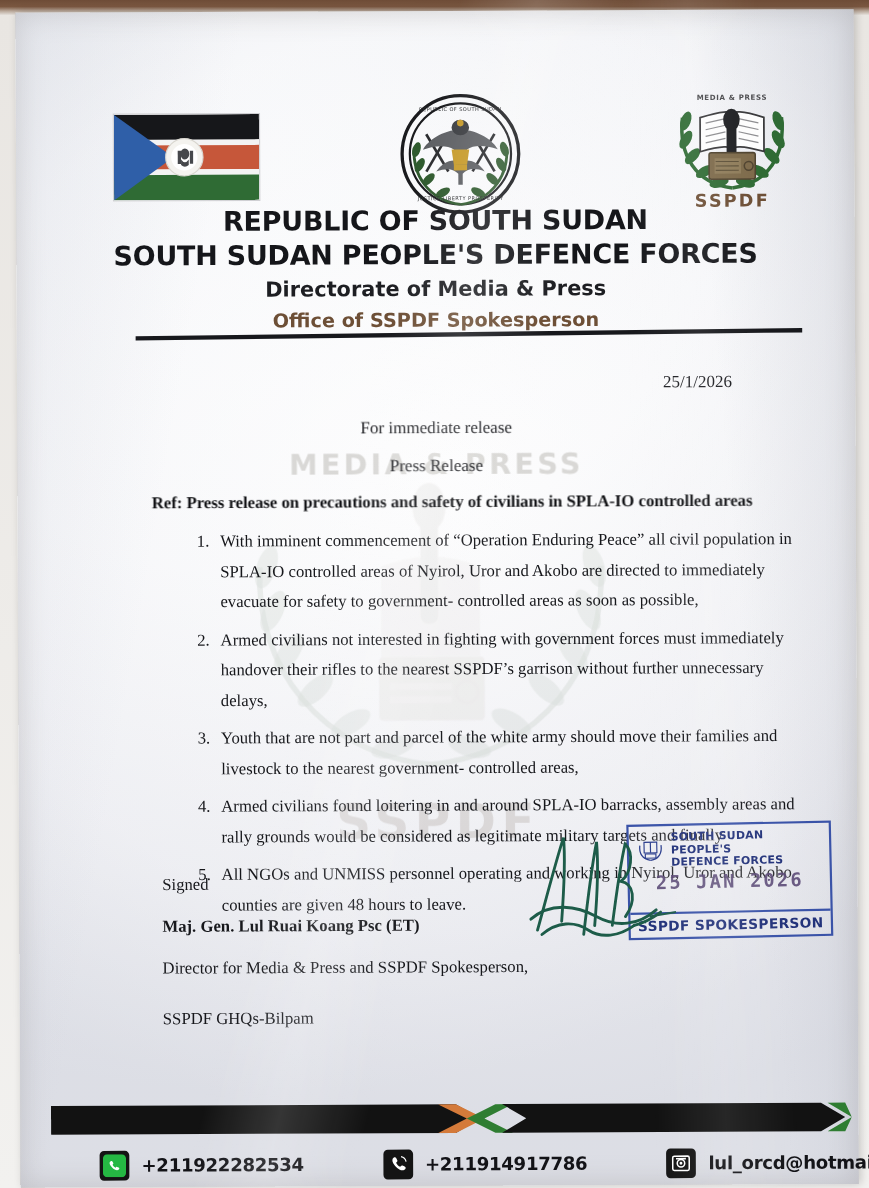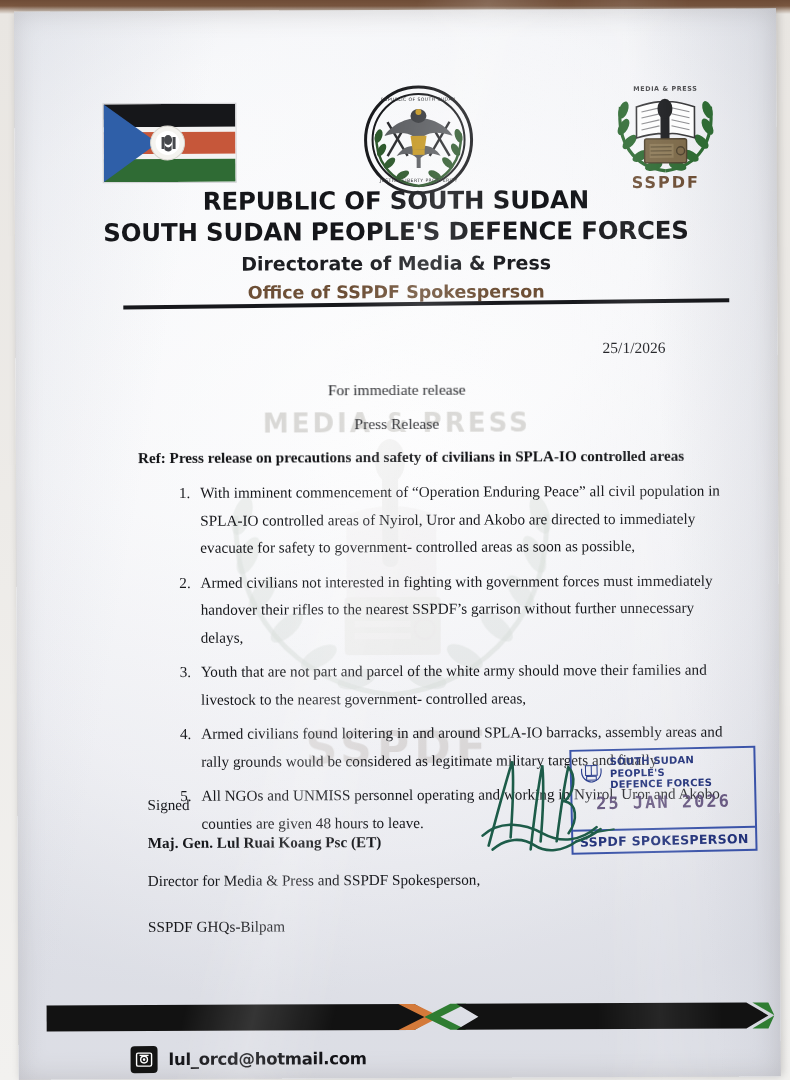--- a/index.html
+++ b/index.html
@@ -479,20 +479,38 @@
 
       <svg class="band" viewBox="0 0 728 30" preserveAspectRatio="none">
         <polygon points="0,2 368,2 390,15 368,28 0,28" fill="#121212"></polygon>
         <polygon points="352,2 378,15 352,28 368,28 394,15 368,2" fill="#d47a3a"></polygon>
         <polygon points="420,2 394,15 420,28 404,28 378,15 404,2" fill="#2f7d32"></polygon>
         <polygon points="410,2 700,2 722,15 700,28 410,28 432,15" fill="#121212"></polygon>
         <polygon points="706,2 728,15 706,28 722,28 728,15 722,2" fill="#2f7d32"></polygon>
       </svg>
 
       <div class="contacts">
+        <div class="contact c1">
+          <span class="cicon wa">
+            <svg width="21" height="21" viewBox="0 0 21 21">
+              <rect x="0" y="0" width="21" height="21" rx="4" fill="#25b843"></rect>
+              <path d="M7.2 6.4 c0.6 -0.5 1.3 -0.3 1.6 0.4 l0.6 1.3 c0.2 0.4 0.1 0.7 -0.2 1 l-0.5 0.5 c0.6 1.2 1.5 2.1 2.7 2.7 l0.5 -0.5 c0.3 -0.3 0.6 -0.4 1 -0.2 l1.3 0.6 c0.7 0.3 0.9 1 0.4 1.6 c-0.9 1 -2.4 1 -3.9 0.2 c-1.7 -0.9 -3.2 -2.4 -4.1 -4.1 c-0.8 -1.5 -0.8 -3 0.6 -3.5 z" fill="#ffffff"></path>
+            </svg>
+          </span>
+          <span class="ctext">+211922282534</span>
+        </div>
+        <div class="contact c2">
+          <span class="cicon">
+            <svg width="19" height="19" viewBox="0 0 19 19">
+              <path d="M5.5 3.2 c0.8 -0.6 1.8 -0.3 2.2 0.6 l0.9 1.9 c0.3 0.6 0.1 1.1 -0.4 1.5 l-0.7 0.6 c0.8 1.7 2.1 3 3.8 3.8 l0.6 -0.7 c0.4 -0.5 0.9 -0.7 1.5 -0.4 l1.9 0.9 c0.9 0.4 1.2 1.4 0.6 2.2 c-1.2 1.5 -3.3 1.5 -5.4 0.4 c-2.3 -1.2 -4.4 -3.3 -5.6 -5.6 c-1.1 -2.1 -1.1 -4.2 0.6 -5.2 z" fill="#ffffff"></path>
+              <path d="M12 2.4 a6 6 0 0 1 4.6 4.6" fill="none" stroke="#ffffff" stroke-width="1.1"></path>
+            </svg>
+          </span>
+          <span class="ctext">+211914917786</span>
+        </div>
         <div class="contact c3">
           <span class="cicon">
             <svg width="19" height="19" viewBox="0 0 19 19">
               <rect x="2" y="3" width="15" height="13" rx="1.5" fill="none" stroke="#ffffff" stroke-width="1.4"></rect>
               <circle cx="9.5" cy="9.5" r="3.4" fill="none" stroke="#ffffff" stroke-width="1.4"></circle>
               <circle cx="9.5" cy="9.5" r="1.3" fill="#ffffff"></circle>
               <rect x="5" y="4.6" width="9" height="1.4" fill="#ffffff"></rect>
             </svg>
           </span>
           <span class="ctext">lul_orcd@hotmail.com</span>

